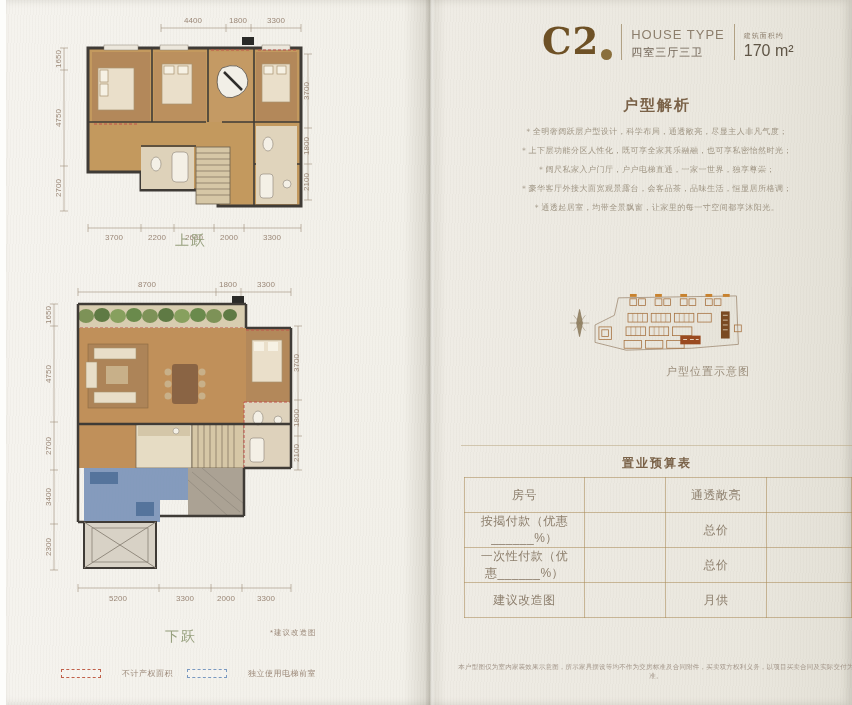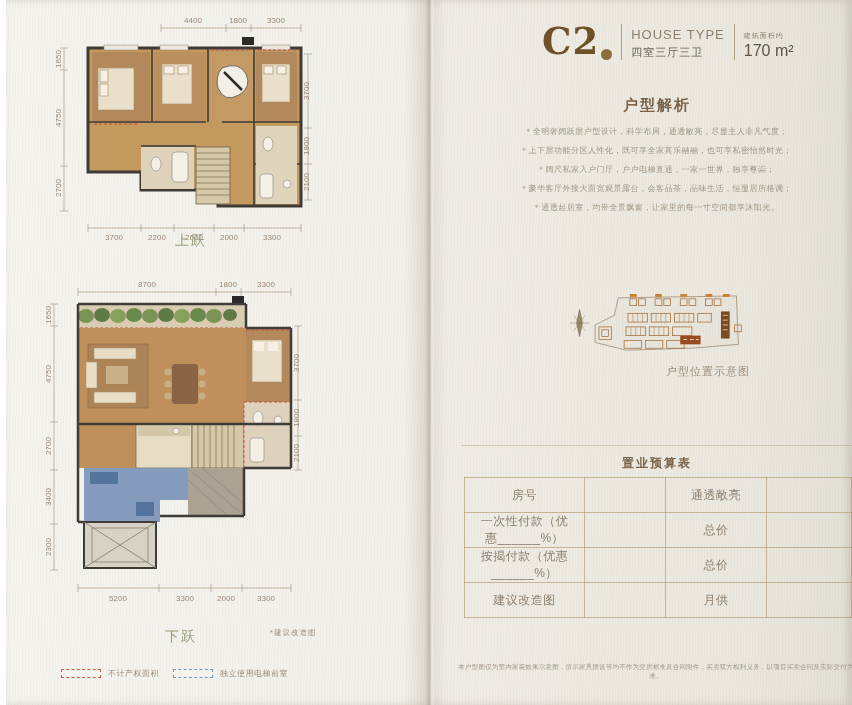--- a/index.html
+++ b/index.html
@@ -55,21 +55,21 @@
   .plan-upper { position:absolute; left:40px; top:6px; }
   .plan-lower { position:absolute; left:30px; top:270px; }
   .plan-label { position:absolute; width:290px; text-align:center; font-size:14px;
                 color:#97a07e; letter-spacing:2px; }
   .lbl-upper { left:40px; top:232px; }
   .lbl-lower { left:30px; top:628px; }
   .reno-note { position:absolute; left:258px; top:628px; font-size:7.5px; color:#9b8878; letter-spacing:1px;margin-left:6px; }
 
   
   .legend { position:absolute; left:55px; top:668px; display:flex; align-items:center; gap:14px; }
-  .legend .item { display:flex; align-items:center; gap:7px; }
+  .legend .item { display:flex; align-items:center; gap:21px; }
   .legend .box { width:40px; height:9px; border:1px dashed #c0604a; background:rgba(255,255,255,.2); }
   .legend .box.blue { border-color:#7a99c0; }
   .legend .lab { font-size:8px; color:#9b8878; letter-spacing:.5px; }
 
   svg text.dim { font-size:8px; fill:#9b8878; font-family:"Liberation Sans","DejaVu Sans",sans-serif; }
 </style>
 </head>
 <body>
 
 <div id="page">
@@ -149,27 +149,27 @@
   <div class="budget-title">置业预算表</div>
   <table class="budget">
     <tbody>
         <tr>
       <td class="c1">房号</td>
       <td class="c2"></td>
       <td class="c3">通透敞亮</td>
       <td class="c4"></td>
     </tr>
     <tr>
-      <td class="c1">一次性付款（优惠______%）</td>
+      <td class="c1">按揭付款（优惠______%）</td>
       <td class="c2"></td>
       <td class="c3">总价</td>
       <td class="c4"></td>
     </tr>
     <tr>
-      <td class="c1">按揭付款（优惠______%）</td>
+      <td class="c1">一次性付款（优惠______%）</td>
       <td class="c2"></td>
       <td class="c3">总价</td>
       <td class="c4"></td>
     </tr>
     <tr>
       <td class="c1">建议改造图</td>
       <td class="c2"></td>
       <td class="c3">月供</td>
       <td class="c4"></td>
     </tr>

